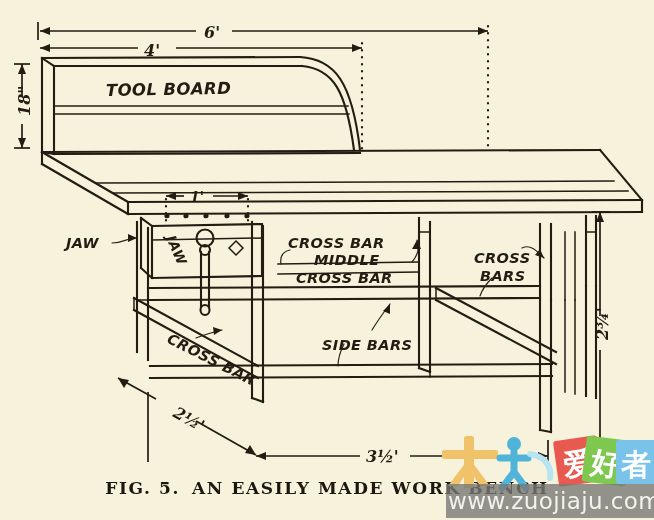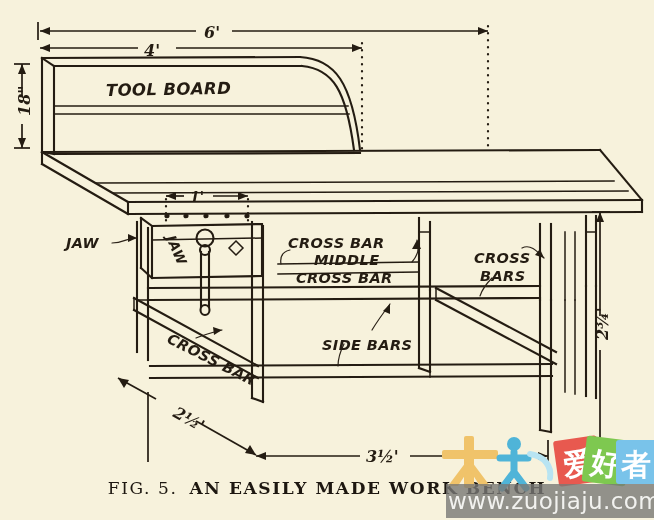--- a/index.html
+++ b/index.html
@@ -87,21 +87,21 @@
     width: 654px;
     text-align: center;
     font-family: "DejaVu Serif", serif;
     color: #1d1710;
     font-size: 17px;
     letter-spacing: 1.6px;
     white-space: nowrap;
   }
   #caption .cap-fig {
     font-variant: small-caps;
-    font-weight: 400;
+    font-weight: 700;
   }
   #caption .cap-body {
     font-variant: small-caps;
     font-weight: 600;
     margin-left: 12px;
   }
 
   
   #watermark {
     position: absolute;

